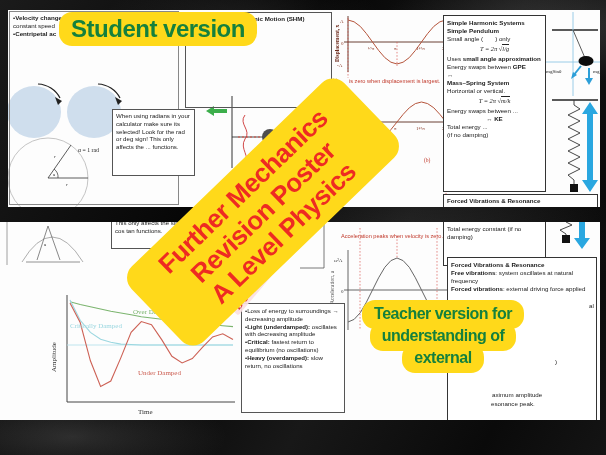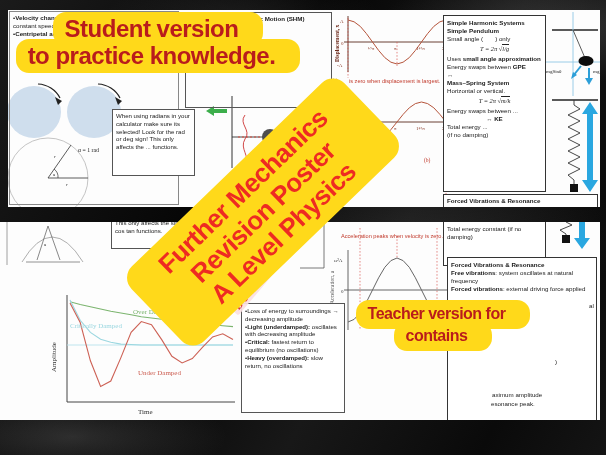--- a/index.html
+++ b/index.html
@@ -17,22 +17,22 @@
   .tiny b{font-weight:bold;}
   .pad{padding:2px 3px;}
   .formula{font-family:"Liberation Serif",serif;font-style:italic;text-align:center;font-size:6.4px;margin:2px 0;}
   .rad-arg{border-top:1px solid #222;padding-top:0px;}
   svg{position:absolute;left:0;top:0;}
   svg text{font-family:"Liberation Serif",serif;}
   .gtick{font-size:5px;fill:#8a3a28;}
   .glabel{font-size:5.5px;fill:#6d2c1e;font-weight:bold;}
   .gann{font-size:5.6px;fill:#c0392b;font-family:"Liberation Sans",sans-serif;}
   .note{position:absolute;display:flex;flex-direction:column;align-items:center;z-index:3;}
-  .note .nline{background:#FFD91A;color:#b91c1c;font-weight:bold;white-space:nowrap;
-    border-radius:13px;padding:1px 25px 2px 12px;margin-top:-7px;letter-spacing:-0.5px;}
+  .note .nline{background:#FFD91A;color:#15803d;font-weight:bold;white-space:nowrap;
+    border-radius:13px;padding:1px 12px 2px 12px;margin-top:-7px;letter-spacing:-0.5px;}
   .note .nline:first-child{margin-top:0;}
   #banner{position:absolute;left:115px;top:160px;width:296px;height:104px;z-index:4;
     transform:rotate(-44deg);background:#FFD91A;border-radius:16px;
     display:flex;flex-direction:column;align-items:center;justify-content:center;}
   #banner .bline{color:#EE2B22;font-weight:bold;font-size:26px;line-height:29px;white-space:nowrap;letter-spacing:-0.5px;}
   #byline{position:absolute;left:198px;top:229px;width:196px;z-index:2;transform:rotate(-50deg);
     background:rgba(250,224,226,.92);color:#DC3A30;font-family:"Liberation Serif",serif;
     font-weight:bold;font-size:11px;letter-spacing:1.5px;text-align:center;
     padding:1px 4px;border-radius:2px;white-space:nowrap;box-sizing:border-box;}
   .frag{position:absolute;font-size:6.2px;color:#1a1a1a;white-space:nowrap;}
@@ -220,29 +220,29 @@
     <div class="box tiny" style="left:241px;top:81px;width:104px;height:110px;border-color:#555;padding:3px;font-size:6.1px;">
       <div>•Loss of energy to surroundings → decreasing amplitude</div>
       <div><b>•Light (underdamped):</b><span> oscillates with decreasing amplitude</span></div>
       <div><b>•Critical:</b><span> fastest return to equilibrium (no oscillations)</span></div>
       <div><b>•Heavy (overdamped):</b><span> slow return, no oscillations</span></div>
     </div>
   </div>
 
   <div class="note" style="left:10px;top:12px;width:296px;font-size:24px;line-height:31px;">
     <div class="nline">Student version</div>
-    <div class="nline">to practice knowledge.</div>
   </div>
 
   <div id="byline">BY HB SCIENCE RESOURCES</div>
 
   <div id="banner">
     <div class="bline">Further Mechanics</div>
     <div class="bline">Revision Poster</div>
     <div class="bline">A Level Physics</div>
   </div>
 
   <div class="note" style="left:318px;top:300px;width:250px;font-size:16px;line-height:26px;">
     <div class="nline">Teacher version for</div>
-    <div class="nline">contains</div>
+    <div class="nline">understanding of</div>
+    <div class="nline">external</div>
   </div>
 
 </div>
 
 </body></html>

